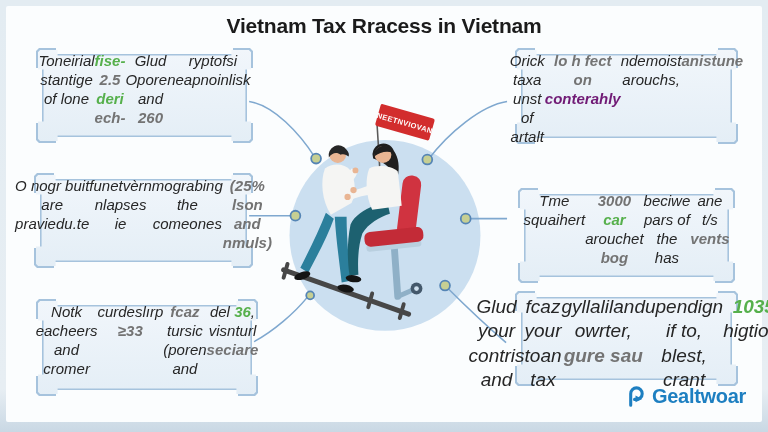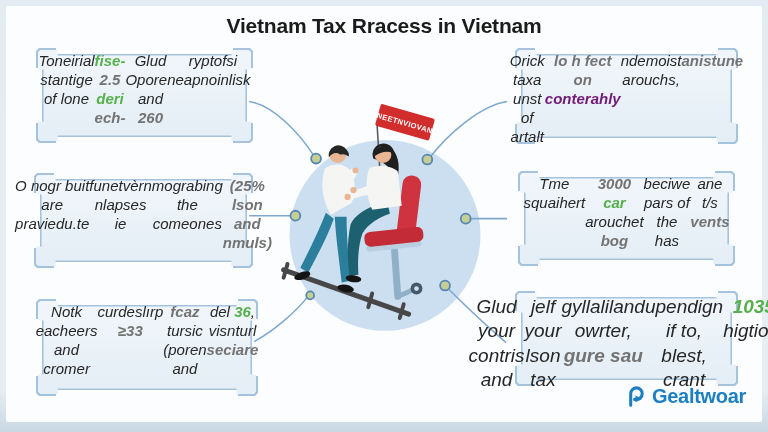--- a/index.html
+++ b/index.html
@@ -45,21 +45,21 @@
   .logo{
     position:absolute;right:16px;bottom:14px;z-index:5;
     display:flex;align-items:center;gap:5px;
   }
   .logo-text{font-size:20px;font-weight:700;color:#1d7fc1;letter-spacing:-0.3px;}
   
   #box-tl{left:30px;top:42px;width:217px;height:95px;}
   #box-ml{left:28px;top:167px;width:219px;height:95px;}
   #box-bl{left:30px;top:293px;width:222px;height:97px;}
   #box-tr{left:509px;top:42px;width:223px;height:96px;}
-  #box-mr{left:512px;top:165px;width:217px;height:95px;}
+  #box-mr{left:512px;top:182px;width:217px;height:95px;}
   #box-br{left:509px;top:285px;width:223px;height:95px;}
 </style>
 </head>
 <body>
 
 <div class="frame">
   <div class="page">
 
     <div class="page-title">Vietnam Tax Rracess in Vietnam</div>
 
@@ -171,21 +171,21 @@
       <div class="content">
           <div class="line"><span class="seg dark">Tme squaihert</span></div>
           <div class="line"><span class="seg green-bold">3000</span><span class="seg green"> car </span><span class="seg dark">arouchet </span><span class="seg green-bold">bog</span></div>
           <div class="line"><span class="seg dark">beciwe pars of the has</span></div>
           <div class="line"><span class="seg dark">ane t/s </span><span class="seg green-bold">vents</span></div>
         </div>
     </div>
     <div class="plaque small" id="box-br">
       <div class="content">
           <div class="line"><span class="seg dark">Glud your contris and</span></div>
-          <div class="line"><span class="seg dark">jelf your lson tax</span></div>
+          <div class="line"><span class="seg dark">fcaz your toan tax</span></div>
           <div class="line"><span class="seg dark">gyllaliland owrter, </span><span class="seg green-bold">gure sau</span></div>
           <div class="line"><span class="seg dark">upendign if to, blest, crant</span></div>
           <div class="line"><span class="seg green">1035</span><span class="seg dark"> higtion.</span></div>
         </div>
     </div>
 
     <div class="logo">
       <svg width="23" height="23" viewBox="0 0 24 24">
         <path d="M7 21 V9 a6 6 0 1 1 6 6 h-2" fill="none" stroke="#1d7fc1" stroke-width="3.2" stroke-linecap="round"></path>
         <path d="M12 11 L19 14.5 L12 18 Z" fill="#1d7fc1"></path>

